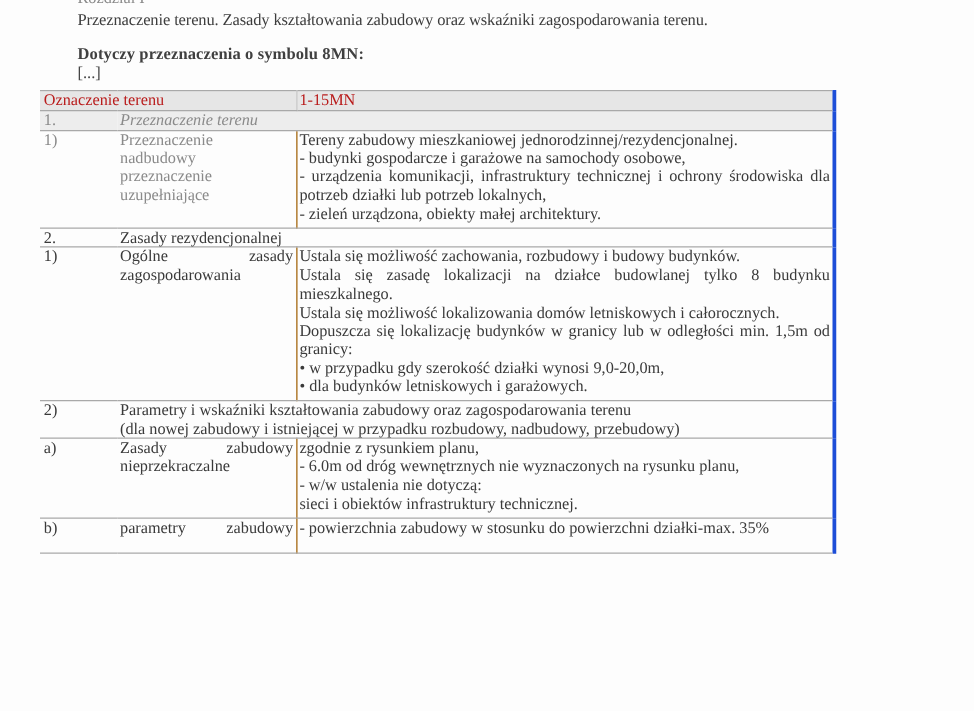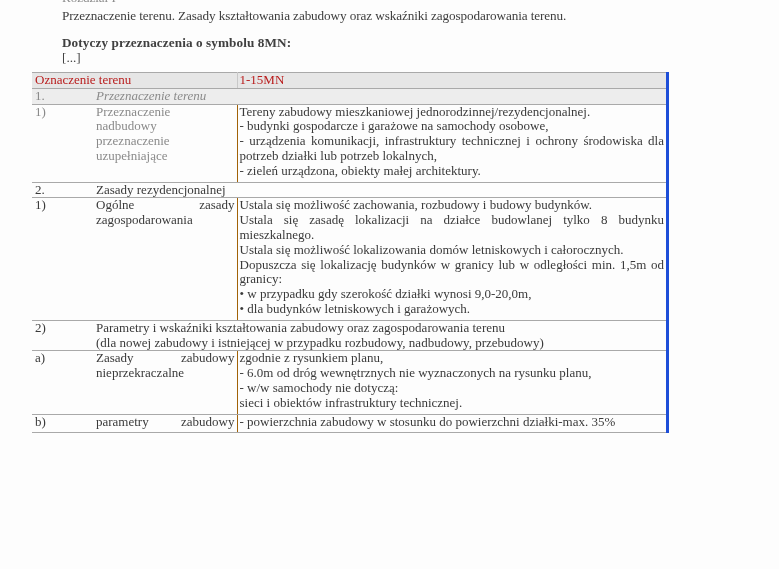--- a/index.html
+++ b/index.html
@@ -120,31 +120,31 @@
       <td class="c-lbl">
         <span class="lbl-split">
           <span>Zasady</span>
           <span>zabudowy</span>
         </span>
         <span class="blk">nieprzekraczalne</span>
       </td>
       <td class="c-val" style="padding-bottom:3px">
         <span class="blk">zgodnie z rysunkiem planu,</span>
         <span class="blk">- 6.0m od dróg wewnętrznych nie wyznaczonych na rysunku planu,</span>
-        <span class="blk">- w/w samochody nie dotyczą:</span>
+        <span class="blk">- w/w ustalenia nie dotyczą:</span>
         <span class="blk">sieci i obiektów infrastruktury technicznej.</span>
       </td>
     </tr>
     <tr>
       <td class="c-num">b)</td>
       <td class="c-lbl">
         <span class="lbl-split">
           <span>parametry</span>
           <span>zabudowy</span>
         </span>
       </td>
-      <td class="c-val" style="padding-bottom:3px">
+      <td class="c-val" style="padding-bottom:13px">
         <span class="blk">- powierzchnia zabudowy w stosunku do powierzchni działki-max. 35%</span>
       </td>
     </tr>
   </tbody>
     </table>
 </div>
 
 </body></html>

